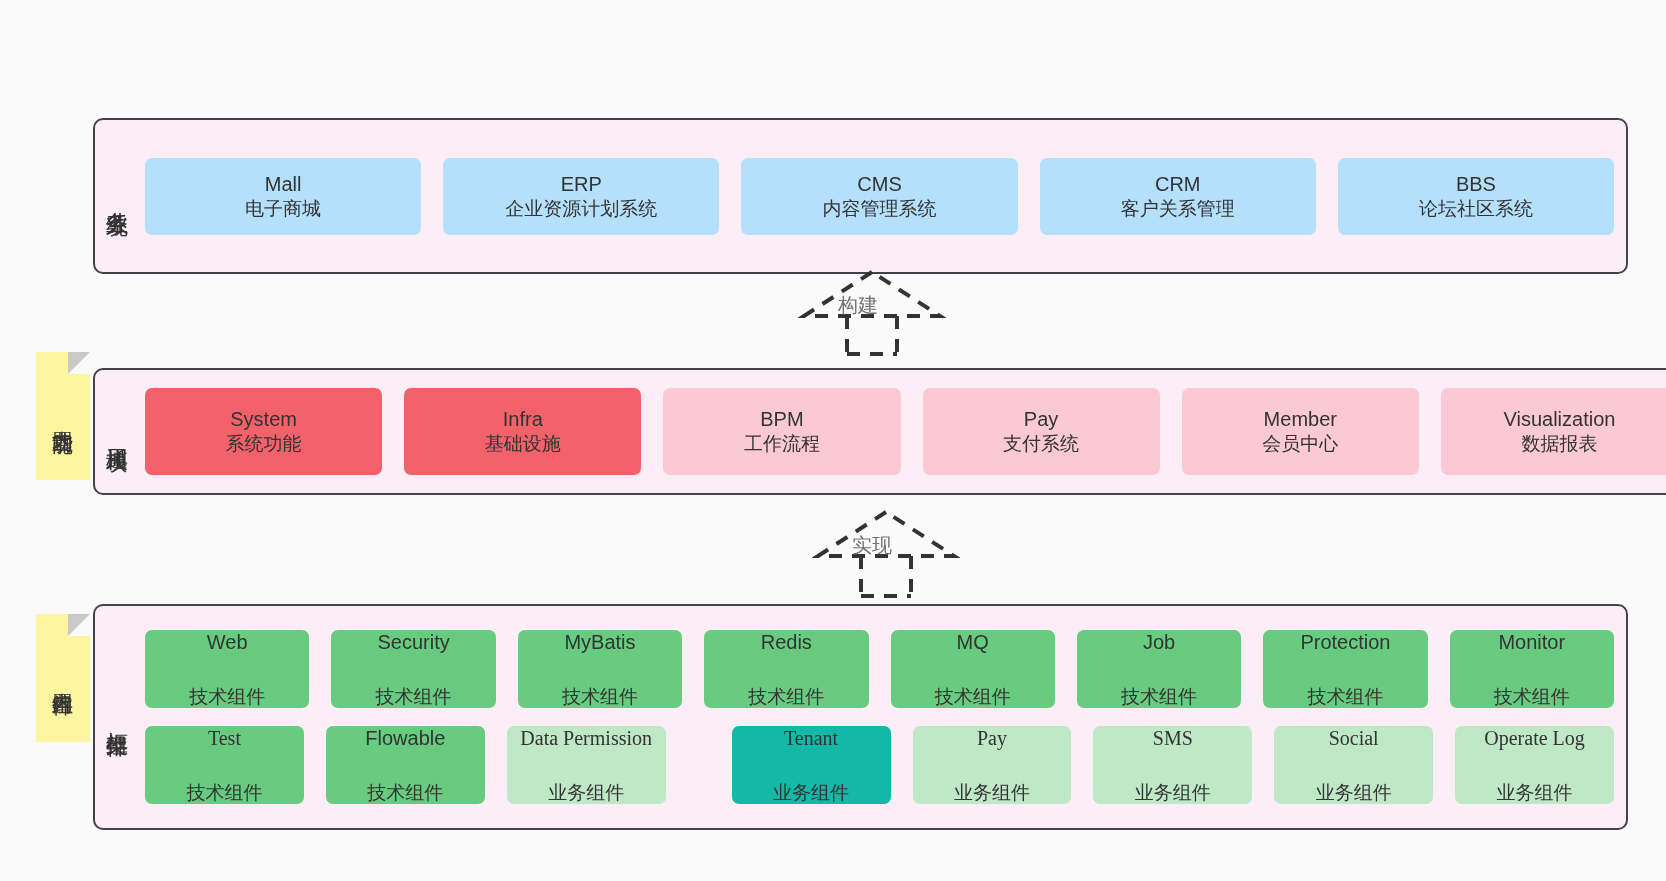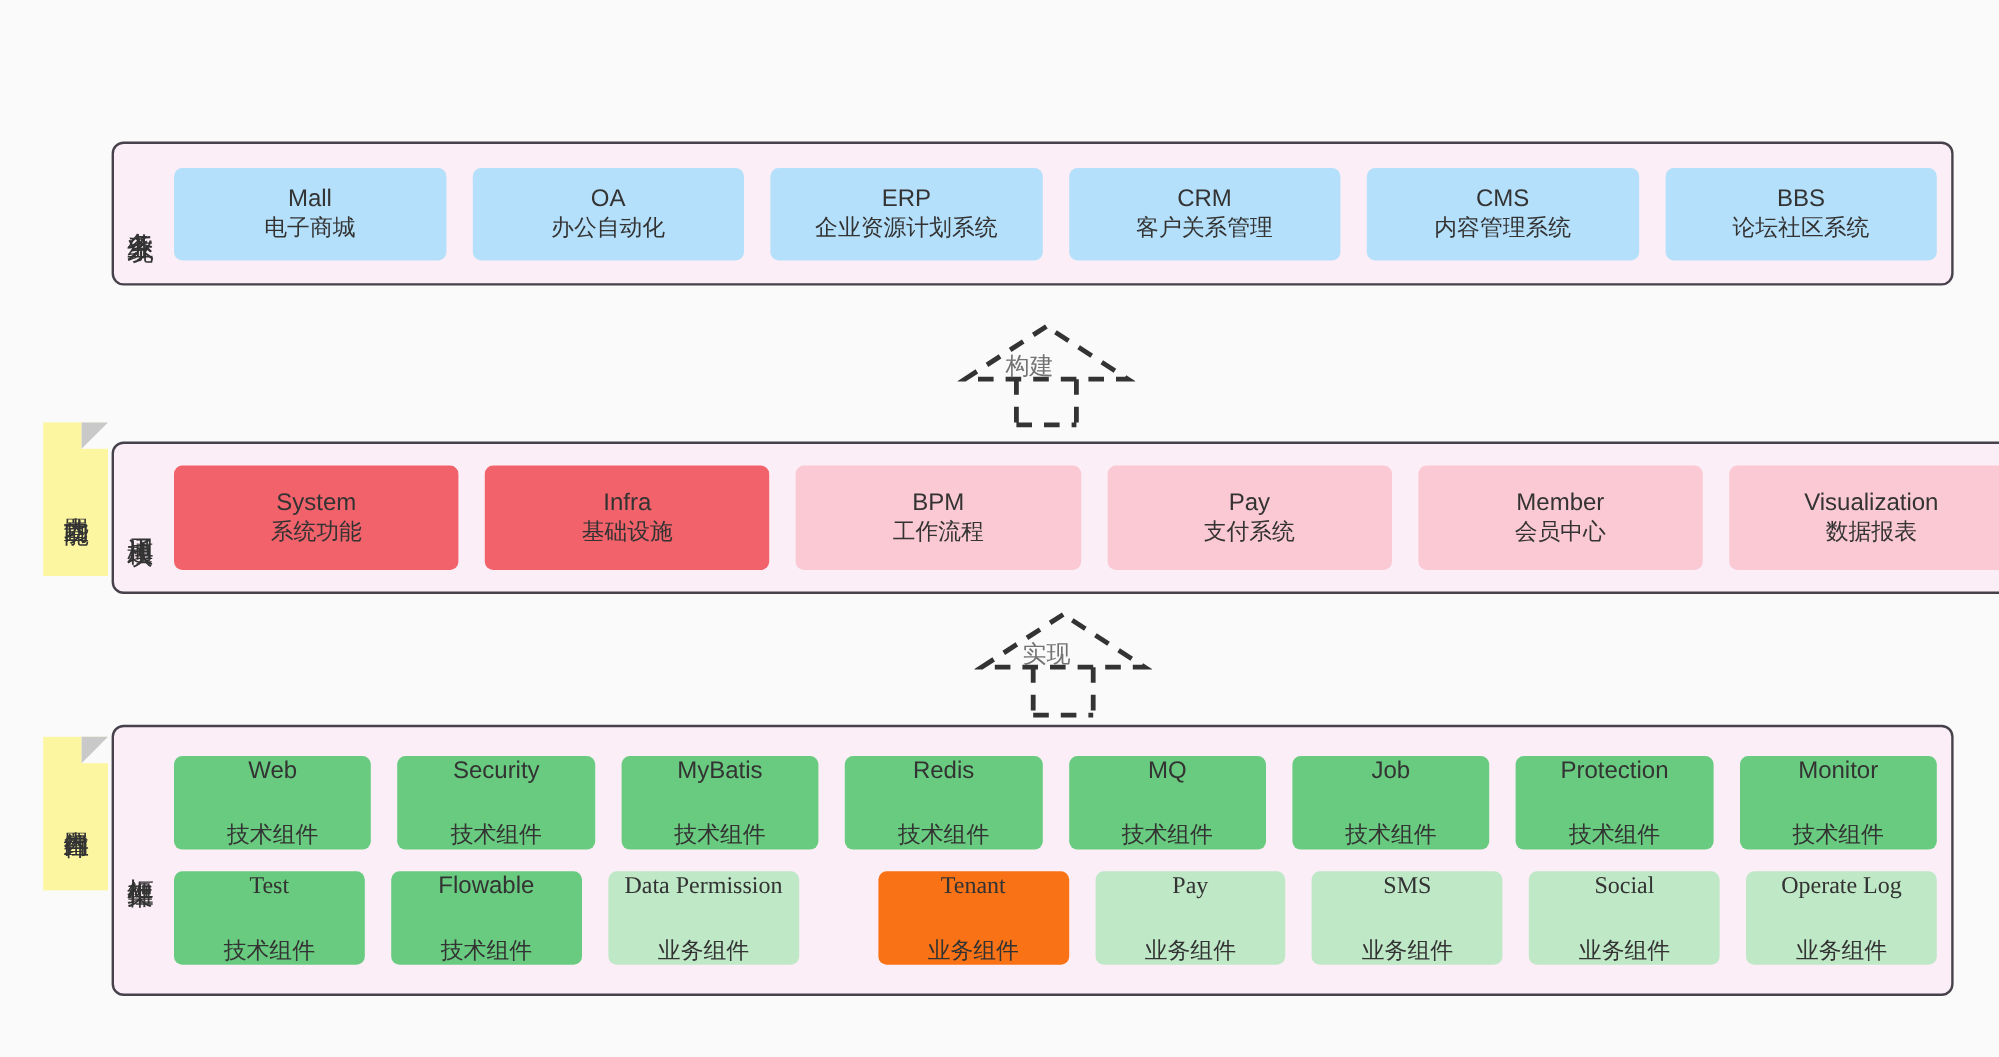--- a/index.html
+++ b/index.html
@@ -148,43 +148,39 @@
 <div id="canvas">
 
   <div class="tag" id="tag-0" style="left:36px; top:352px; height:128px;">
     <span>内置功能</span>
   </div>
 
   <div class="tag" id="tag-1" style="left:36px; top:614px; height:128px;">
     <span>内置组件</span>
   </div>
 
-  <div class="layer" id="layer-0" style="left:93px; top:118px; width:1535px; height:120px;">
+  <div class="layer" id="layer-0" style="left:93px; top:118px; width:1535px; height:156px;">
     <div class="layer-title">业务系统</div>
     <div class="layer-body" id="layer-0-body">
         <div class="row">
           <div class="node h-biz c-blue" style="background: rgb(181, 224, 251);">
             <div class="t1">Mall</div>
             <div class="t2">电子商城</div>
           </div>
           <div class="node h-biz c-blue" style="background: rgb(181, 224, 251);">
-            <div class="t1">OA</div>
-            <div class="t2">办公自动化</div>
-          </div>
-          <div class="node h-biz c-blue" style="background: rgb(181, 224, 251);">
             <div class="t1">ERP</div>
             <div class="t2">企业资源计划系统</div>
           </div>
           <div class="node h-biz c-blue" style="background: rgb(181, 224, 251);">
+            <div class="t1">CMS</div>
+            <div class="t2">内容管理系统</div>
+          </div>
+          <div class="node h-biz c-blue" style="background: rgb(181, 224, 251);">
             <div class="t1">CRM</div>
             <div class="t2">客户关系管理</div>
-          </div>
-          <div class="node h-biz c-blue" style="background: rgb(181, 224, 251);">
-            <div class="t1">CMS</div>
-            <div class="t2">内容管理系统</div>
           </div>
           <div class="node h-biz c-blue" style="background: rgb(181, 224, 251);">
             <div class="t1">BBS</div>
             <div class="t2">论坛社区系统</div>
           </div>
         </div>
       </div>
   </div>
 
   <div class="arrow" style="left:798px; top:268px; width:148px; height:90px;">
@@ -278,21 +274,21 @@
             <div class="t2">技术组件</div>
           </div>
           <div class="node h-frame c-green" style="background: rgb(104, 203, 127);">
             <div class="t1">Flowable</div>
             <div class="t2">技术组件</div>
           </div>
           <div class="node h-frame c-lightgreen" style="background: rgb(191, 232, 199);">
             <div class="t1">Data Permission</div>
             <div class="t2">业务组件</div>
           </div>
-          <div class="node h-frame c-lightgreen" style="background: #f97316; margin-left: 44px;">
+          <div class="node h-frame c-lightgreen" style="background: #14b8a6; margin-left: 44px;">
             <div class="t1">Tenant</div>
             <div class="t2">业务组件</div>
           </div>
           <div class="node h-frame c-lightgreen" style="background: rgb(191, 232, 199);">
             <div class="t1">Pay</div>
             <div class="t2">业务组件</div>
           </div>
           <div class="node h-frame c-lightgreen" style="background: rgb(191, 232, 199);">
             <div class="t1">SMS</div>
             <div class="t2">业务组件</div>

